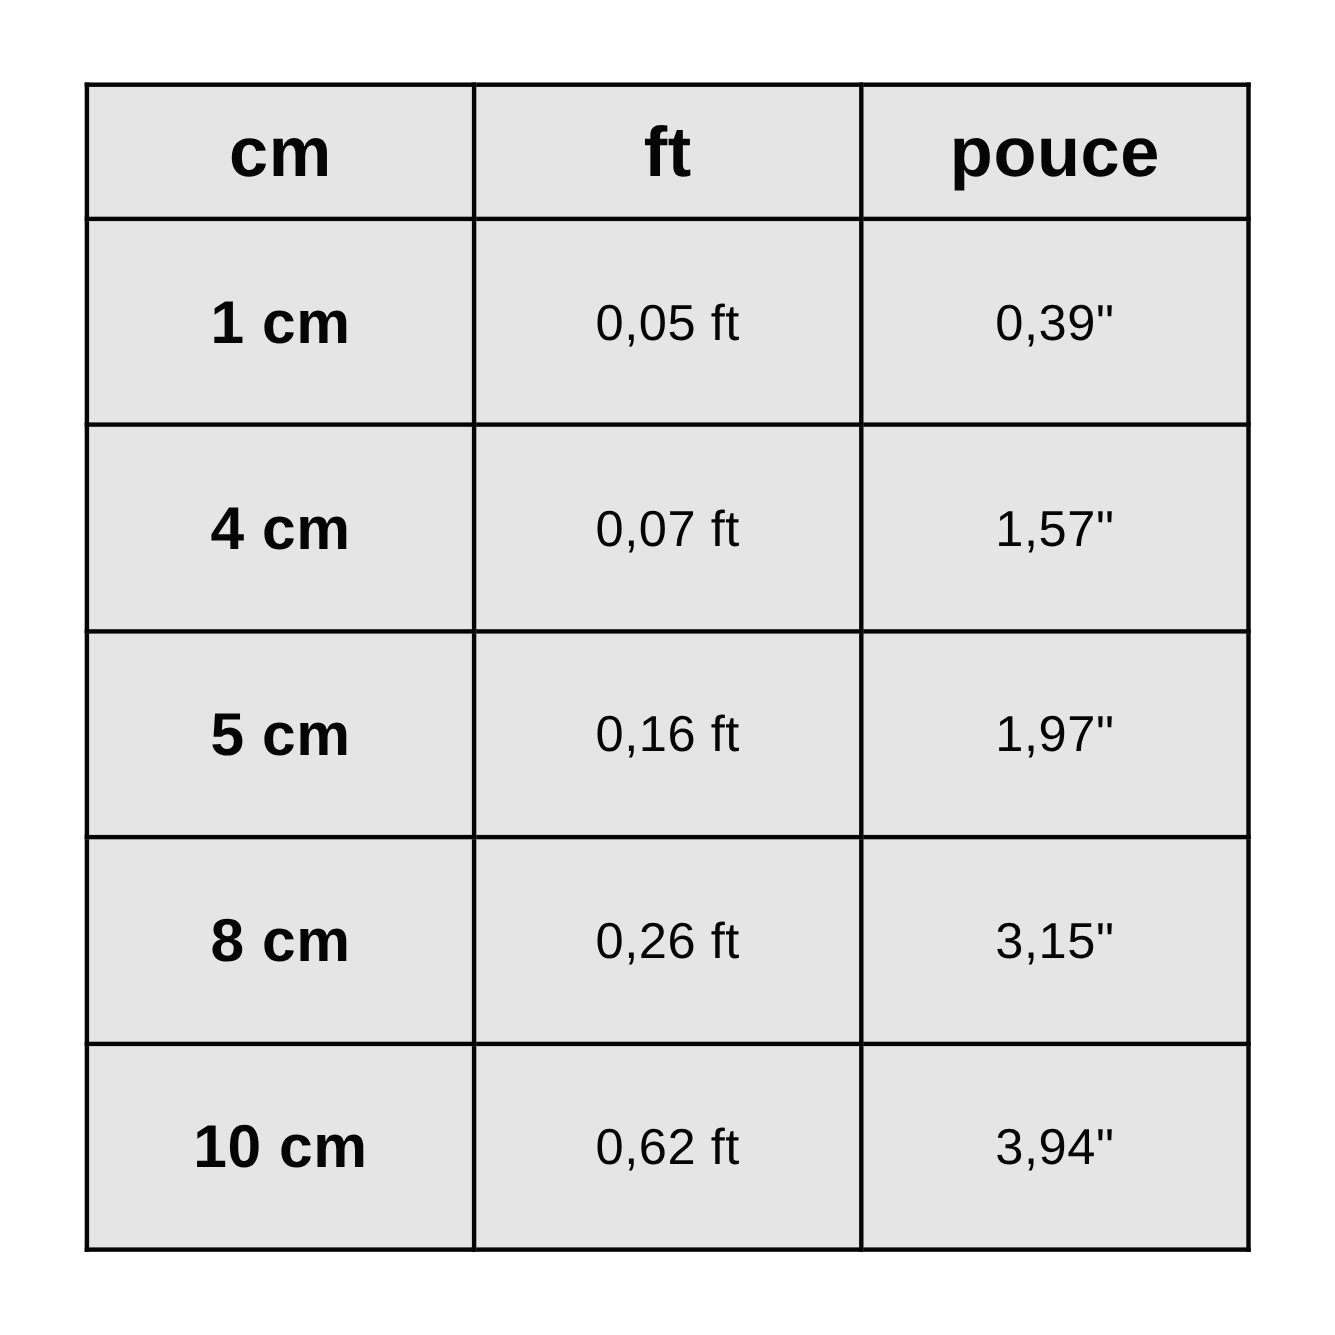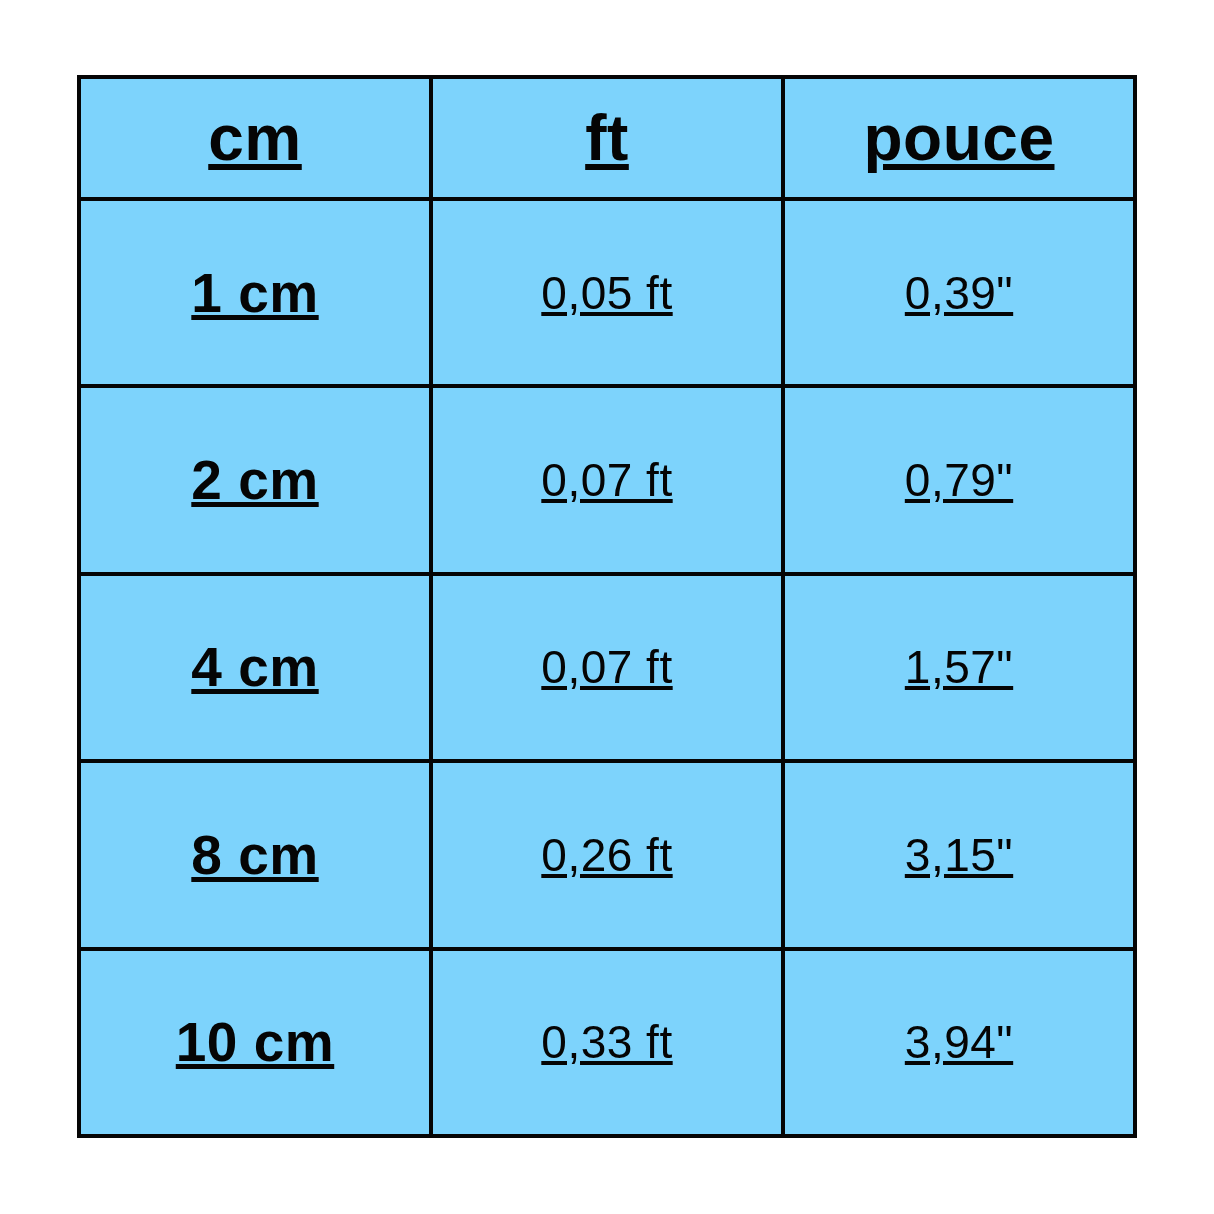--- a/index.html
+++ b/index.html
@@ -14,22 +14,21 @@
   .table-wrap {
     position: absolute;
     left: 77px;
     top: 75px;
   }
   table.conv {
     border-collapse: collapse;
     table-layout: fixed;
     width: 1056px;
     height: 1063px;
-    background: #7dd3fc;
-    text-decoration: underline;
+    background: #e5e5e5;
   }
   table.conv col { width: 352px; }
   table.conv th,
   table.conv td {
     border: 4px solid #050505;
     text-align: center;
     vertical-align: middle;
     padding: 0;
     overflow: hidden;
     white-space: nowrap;
@@ -68,34 +67,34 @@
         <th>pouce</th>
       </tr>
     </thead>
     <tbody>
         <tr>
           <td class="cm-cell">1 cm</td>
           <td>0,05 ft</td>
           <td>0,39"</td>
         </tr>
         <tr>
-          <td class="cm-cell">2 cm</td>
-          <td>0,07 ft</td>
-          <td>0,79"</td>
-        </tr>
-        <tr>
           <td class="cm-cell">4 cm</td>
           <td>0,07 ft</td>
           <td>1,57"</td>
+        </tr>
+        <tr>
+          <td class="cm-cell">5 cm</td>
+          <td>0,16 ft</td>
+          <td>1,97"</td>
         </tr>
         <tr>
           <td class="cm-cell">8 cm</td>
           <td>0,26 ft</td>
           <td>3,15"</td>
         </tr>
         <tr>
           <td class="cm-cell">10 cm</td>
-          <td>0,33 ft</td>
+          <td>0,62 ft</td>
           <td>3,94"</td>
         </tr>
       </tbody>
   </table>
 </div>
 
 </body></html>

